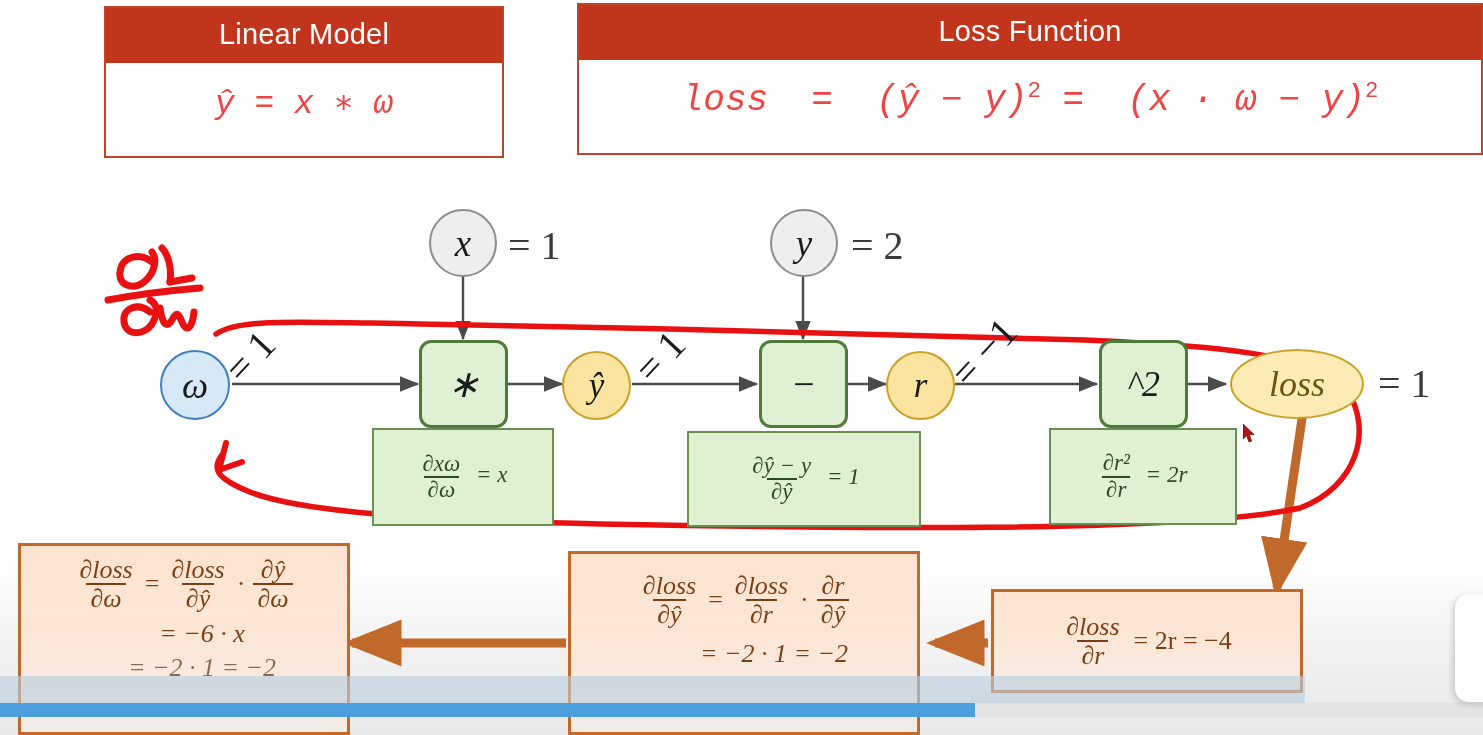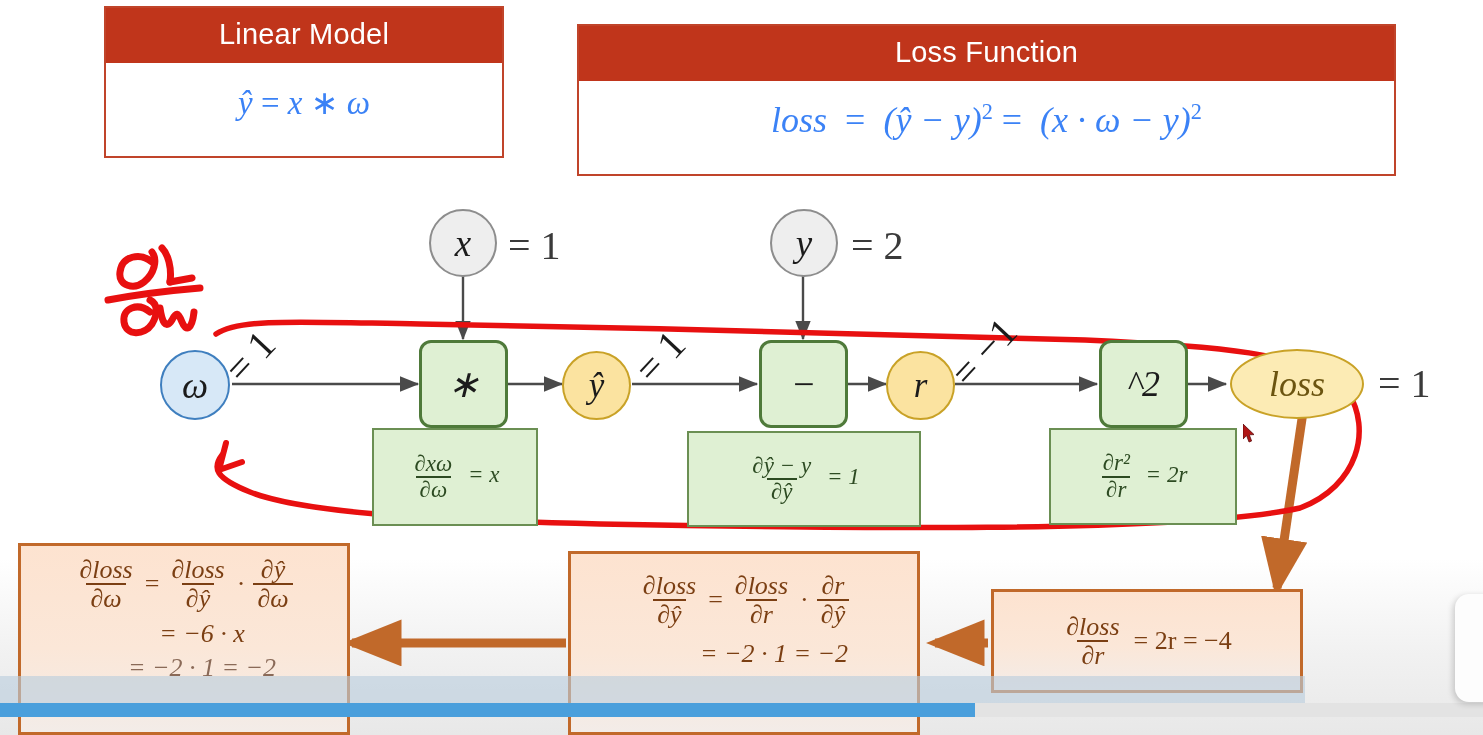--- a/index.html
+++ b/index.html
@@ -11,26 +11,26 @@
     position:relative;
   }
   #stage{position:absolute;left:0;top:0;width:1483px;height:735px;overflow:hidden;
     background:linear-gradient(180deg,#ffffff 0%,#ffffff 76%,#f2f2f2 88%,#e8e8e8 100%);}
 
   
   .card{position:absolute;border:2px solid #c0442a;background:#fff;box-sizing:border-box;}
   .card .bar{background:#c0351b;color:#fff;font-family:"Liberation Sans",sans-serif;
     font-size:29px;text-align:center;line-height:1;padding:12px 0 14px;letter-spacing:.2px;}
   .card .body{display:flex;align-items:center;justify-content:center;}
-  .math{font-family:Liberation Serif, serif;font-style:italic;color:#3b82f6;white-space:nowrap;}
+  .math{font-family:Liberation Mono, monospace;font-style:italic;color:#ef4444;white-space:nowrap;}
   .up{font-style:normal;}
 
   #card-linear{left:104px;top:6px;width:400px;height:152px;}
   #card-linear .body{height:78px;font-size:33px;}
-  #card-loss{left:577px;top:24px;width:819px;height:152px;}
+  #card-loss{left:577px;top:3px;width:906px;height:152px;}
   #card-loss .body{height:78px;font-size:36px;}
 
   sup.e{font-size:.62em;vertical-align:super;font-style:normal;}
 
   
   .node{position:absolute;box-sizing:border-box;display:flex;align-items:center;
     justify-content:center;}
   .circ{border-radius:50%;}
   .grey{background:#eeeeee;border:2px solid #8d8d8d;}
   .blue{background:#d7e8f7;border:2px solid #3f7fbf;}
@@ -130,21 +130,21 @@
     <path d="M566 643 L352 643" stroke="#c1692a" stroke-width="9" fill="none" marker-end="url(#ao)"></path>
 
     <path d="M216 334 C240 318, 300 322, 420 324 C640 328, 900 334, 1085 340
              C1200 345, 1320 352, 1348 392 C1372 430, 1358 486, 1300 508
              C1180 534, 820 528, 600 524 C420 520, 300 512, 250 492
              C215 478, 212 468, 222 455" stroke="#e81010" stroke-width="5.5" fill="none" stroke-linecap="round"></path>
 
     <path d="M226 443 L219 470 L242 462" stroke="#e81010" stroke-width="6" fill="none" stroke-linecap="round" stroke-linejoin="round"></path>
   </svg>
 
-  <div class="dbox" id="d1" style="left:372px;top:428px;width:166px;height:98px;">
+  <div class="dbox" id="d1" style="left:372px;top:428px;width:182px;height:98px;">
     <span style="font-size:23px;font-style:italic;">
       <span class="frac">
         <span class="num">∂xω</span>
         <span class="den">∂ω</span>
       </span>
       <span style="margin-left:6px;">= x</span>
     </span>
   </div>
 
   <div class="dbox" id="d2" style="left:687px;top:431px;width:234px;height:96px;">

